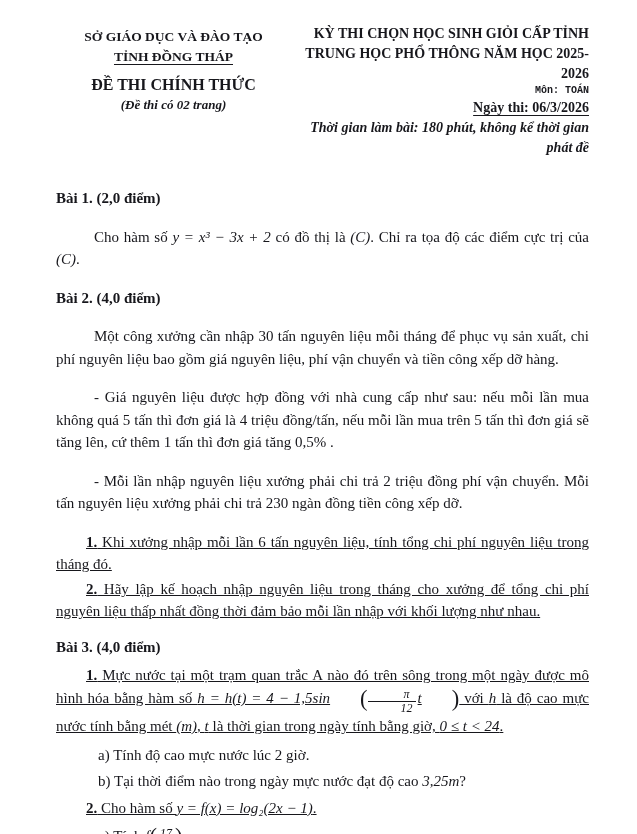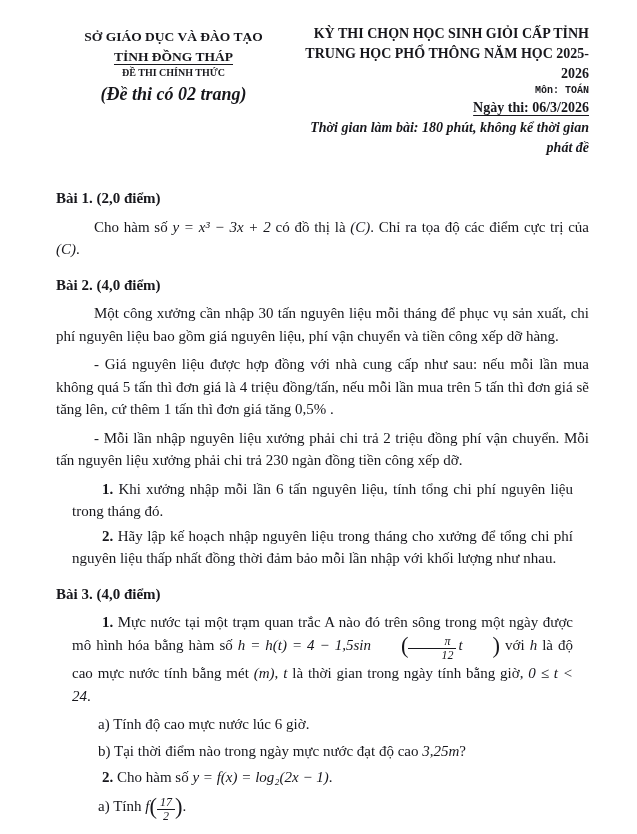--- a/index.html
+++ b/index.html
@@ -23,31 +23,31 @@
     text-align: center; font-size: 13.5px; line-height: 1.45;
     padding-top: 3px;
   }
   .header-right {
     flex: 1 1 auto; text-align: right;
     font-size: 14px; line-height: 1.42; padding-left: 6px;
   }
   .b  { font-weight: 700; }
   .bi { font-weight: 700; font-style: italic; }
   .u  { text-decoration: underline; text-underline-offset: 3px; }
-  .hl-official { font-size: 10px; }
-  .hl-note { font-size: 18px; }
+  .hl-official { font-size: 16px; margin-top: 7px; }
+  .hl-note { font-size: 13px; }
   .hr-subject { font-size: 10px; font-family: Liberation Mono, monospace; }
   .hr-duration { font-size: 14px; }
 
   
   main { margin-top: 30px; }
   .section-heading { font-weight: 700; margin: 13px 0 5px; }
   main .section-heading:first-child { margin-top: 0; }
-  p.para  { margin: 6px 0; text-align: justify; text-indent: 38px; }
-  p.qpara { margin: 2px 16px; text-align: justify; text-indent: 30px; }
+  p.para  { margin: 16px 0; text-align: justify; text-indent: 38px; }
+  p.qpara { margin: 2px 0; text-align: justify; text-indent: 30px; text-decoration: underline; }
   p.sub   { margin: 4px 0 4px 42px; text-indent: 0; text-align: left; }
   p.has-frac { margin-top: 6px; margin-bottom: 6px; }
   .mi { font-style: italic; }
   .qlabel { font-weight: 700; }
 
   
   .frac {
     display: inline-block; vertical-align: -0.62em;
     text-align: center; line-height: 1.08; font-style: italic;
   }
@@ -87,20 +87,20 @@
 
     <div class="section-heading">Bài 2. (4,0 điểm)</div>
     <p class="para">Một công xưởng cần nhập 30 tấn nguyên liệu mỗi tháng để phục vụ sản xuất, chi phí nguyên liệu bao gồm giá nguyên liệu, phí vận chuyển và tiền công xếp dỡ hàng.</p>
     <p class="para">- Giá nguyên liệu được hợp đồng với nhà cung cấp như sau: nếu mỗi lần mua không quá 5 tấn thì đơn giá là 4 triệu đồng/tấn, nếu mỗi lần mua trên 5 tấn thì đơn giá sẽ tăng lên, cứ thêm 1 tấn thì đơn giá tăng 0,5% .</p>
     <p class="para">- Mỗi lần nhập nguyên liệu xưởng phải chi trả 2 triệu đồng phí vận chuyển. Mỗi tấn nguyên liệu xưởng phải chi trả 230 ngàn đồng tiền công xếp dỡ.</p>
     <p class="qpara"><span class="qlabel">1.</span><span> Khi xưởng nhập mỗi lần 6 tấn nguyên liệu, tính tổng chi phí nguyên liệu trong tháng đó.</span></p>
     <p class="qpara"><span class="qlabel">2.</span><span> Hãy lập kế hoạch nhập nguyên liệu trong tháng cho xưởng để tổng chi phí nguyên liệu thấp nhất đồng thời đảm bảo mỗi lần nhập với khối lượng như nhau.</span></p>
 
     <div class="section-heading">Bài 3. (4,0 điểm)</div>
     <p class="qpara has-frac"><span class="qlabel">1.</span><span> Mực nước tại một trạm quan trắc A nào đó trên sông trong một ngày được mô hình hóa bằng hàm số </span><span class="mi">h = h(t) = 4 − 1,5sin</span><span class="bigparen">(</span><span class="frac"><span class="num">π</span><span class="den">12</span></span><span class="frac-post">t</span><span class="bigparen">)</span><span> với </span><span class="mi">h</span><span> là độ cao mực nước tính bằng mét </span><span class="mi">(m)</span><span>, </span><span class="mi">t</span><span> là thời gian trong ngày tính bằng giờ, </span><span class="mi">0 ≤ t &lt; 24</span><span>.</span></p>
-    <p class="sub">a) Tính độ cao mực nước lúc 6 giờ.</p>
+    <p class="sub">a) Tính độ cao mực nước lúc 2 giờ.</p>
     <p class="sub"><span>b) Tại thời điểm nào trong ngày mực nước đạt độ cao </span><span class="mi">3,25m</span><span>?</span></p>
     <p class="qpara"><span class="qlabel">2.</span><span> Cho hàm số </span><span class="mi">y = f(x) = log₂(2x − 1)</span><span>.</span></p>
     <p class="sub has-frac"><span>a) Tính </span><span class="mi">f</span><span class="bigparen">(</span><span class="frac"><span class="num">17</span><span class="den">2</span></span><span class="bigparen">)</span><span>.</span></p>
     <p class="sub"><span>b) Giải bất phương trình </span><span class="mi">f(x) ≤ 3</span><span>.</span></p>
 
   </main>
 </div>
 
 </body></html>

